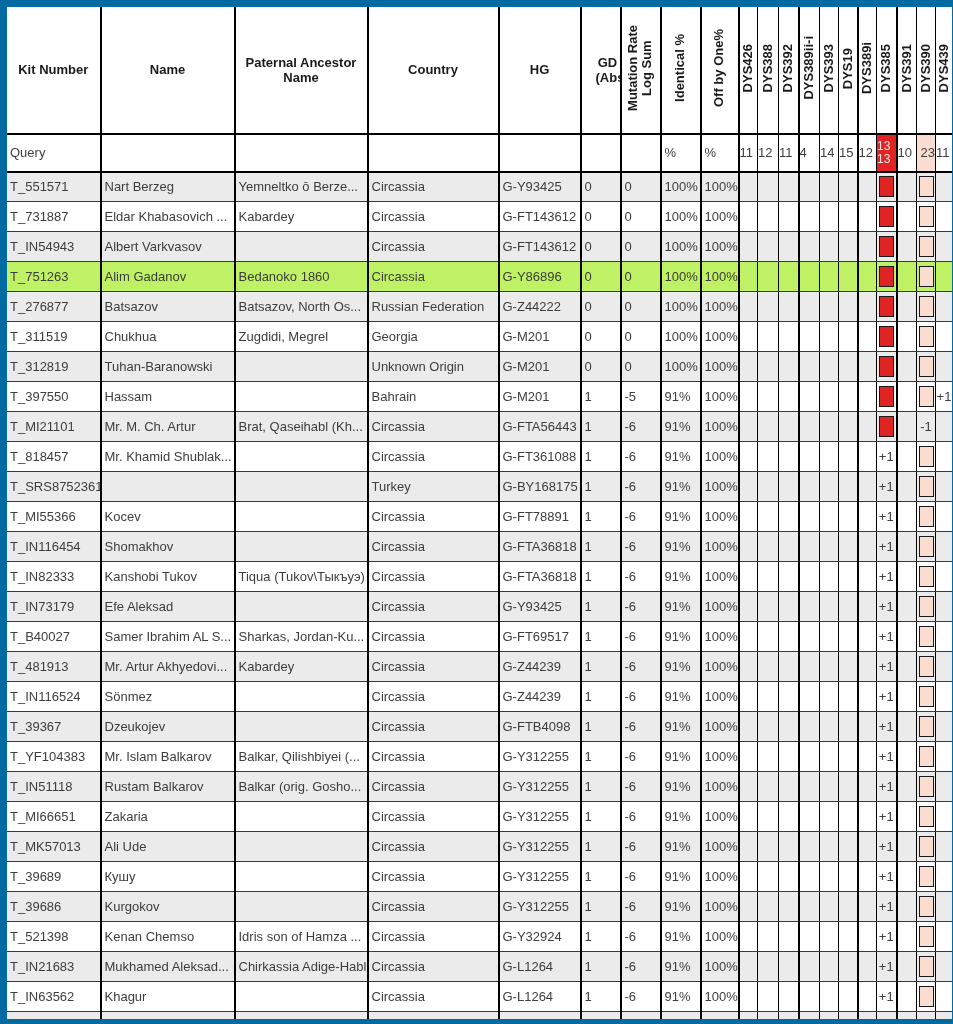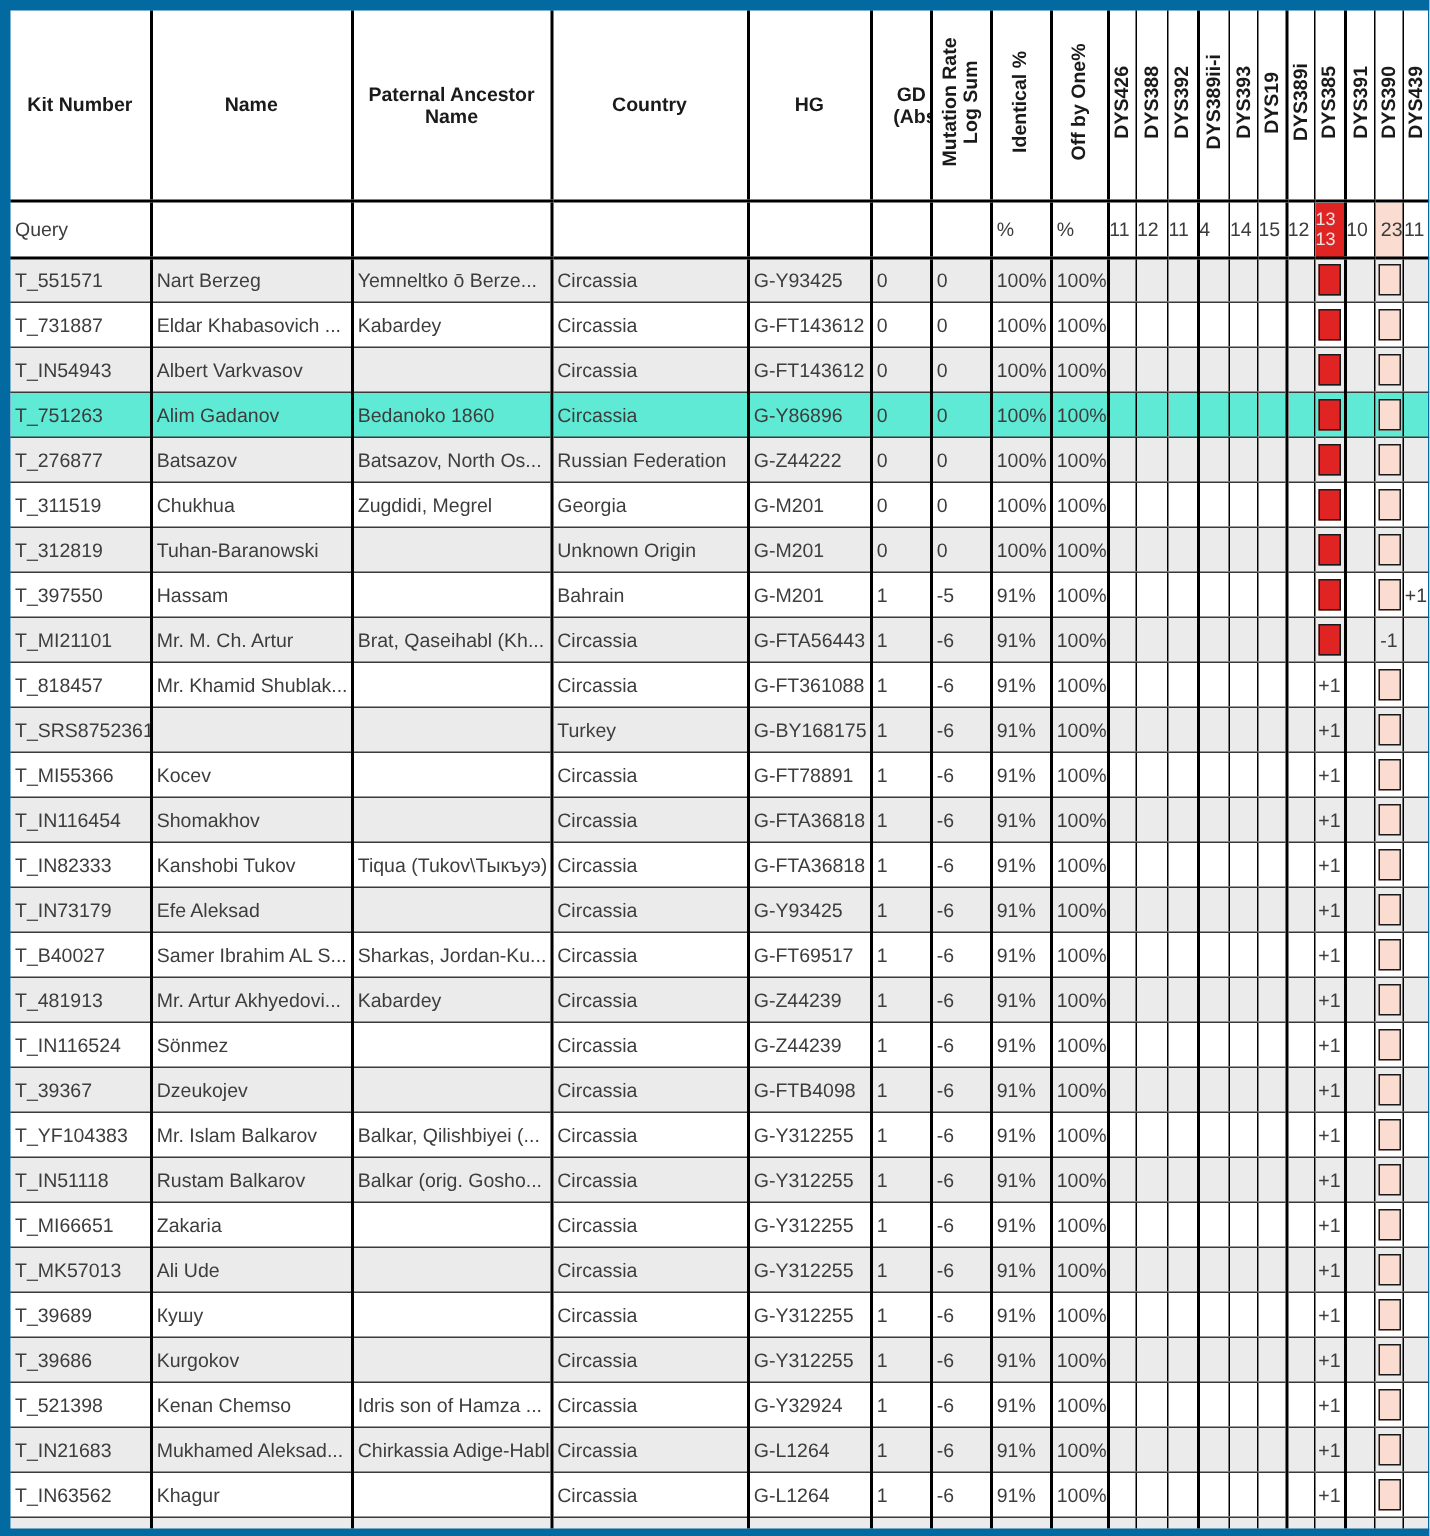--- a/index.html
+++ b/index.html
@@ -32,21 +32,21 @@
   tr.query-row td { height:38px; border-bottom:2px solid #000; vertical-align:middle; }
   tr.query-row td.txt { padding-left:3px; }
   tr.query-row td.mval { }
   td.q-red { background:#e02424; color:#e5e5e5; font-size:12px; line-height:13px; }
   td.q-pink { background:#fbdcd1; text-align:right; }
 
   
   tbody tr.data td { height:30px; border-bottom:1px solid #3a3a3a; vertical-align:middle; }
   tbody tr.data td.txt { padding-left:3px; }
   tbody tr.alt td { background:#ebebeb; }
-  tbody tr.hl td { background:#5eead4; }
+  tbody tr.hl td { background:#bef264; }
   td.mcell { text-align:center; font-size:13px; }
 
   .box { width:15px; height:21px; margin:0 auto; border:1px solid #1a1a1a; }
   .box.red { background:#e02424; }
   .box.pink { background:#fbdcd1; }
 
   tr.partial td { height:11px; border-bottom:none; background:#ebebeb; }
 </style>
 </head>
 <body>

